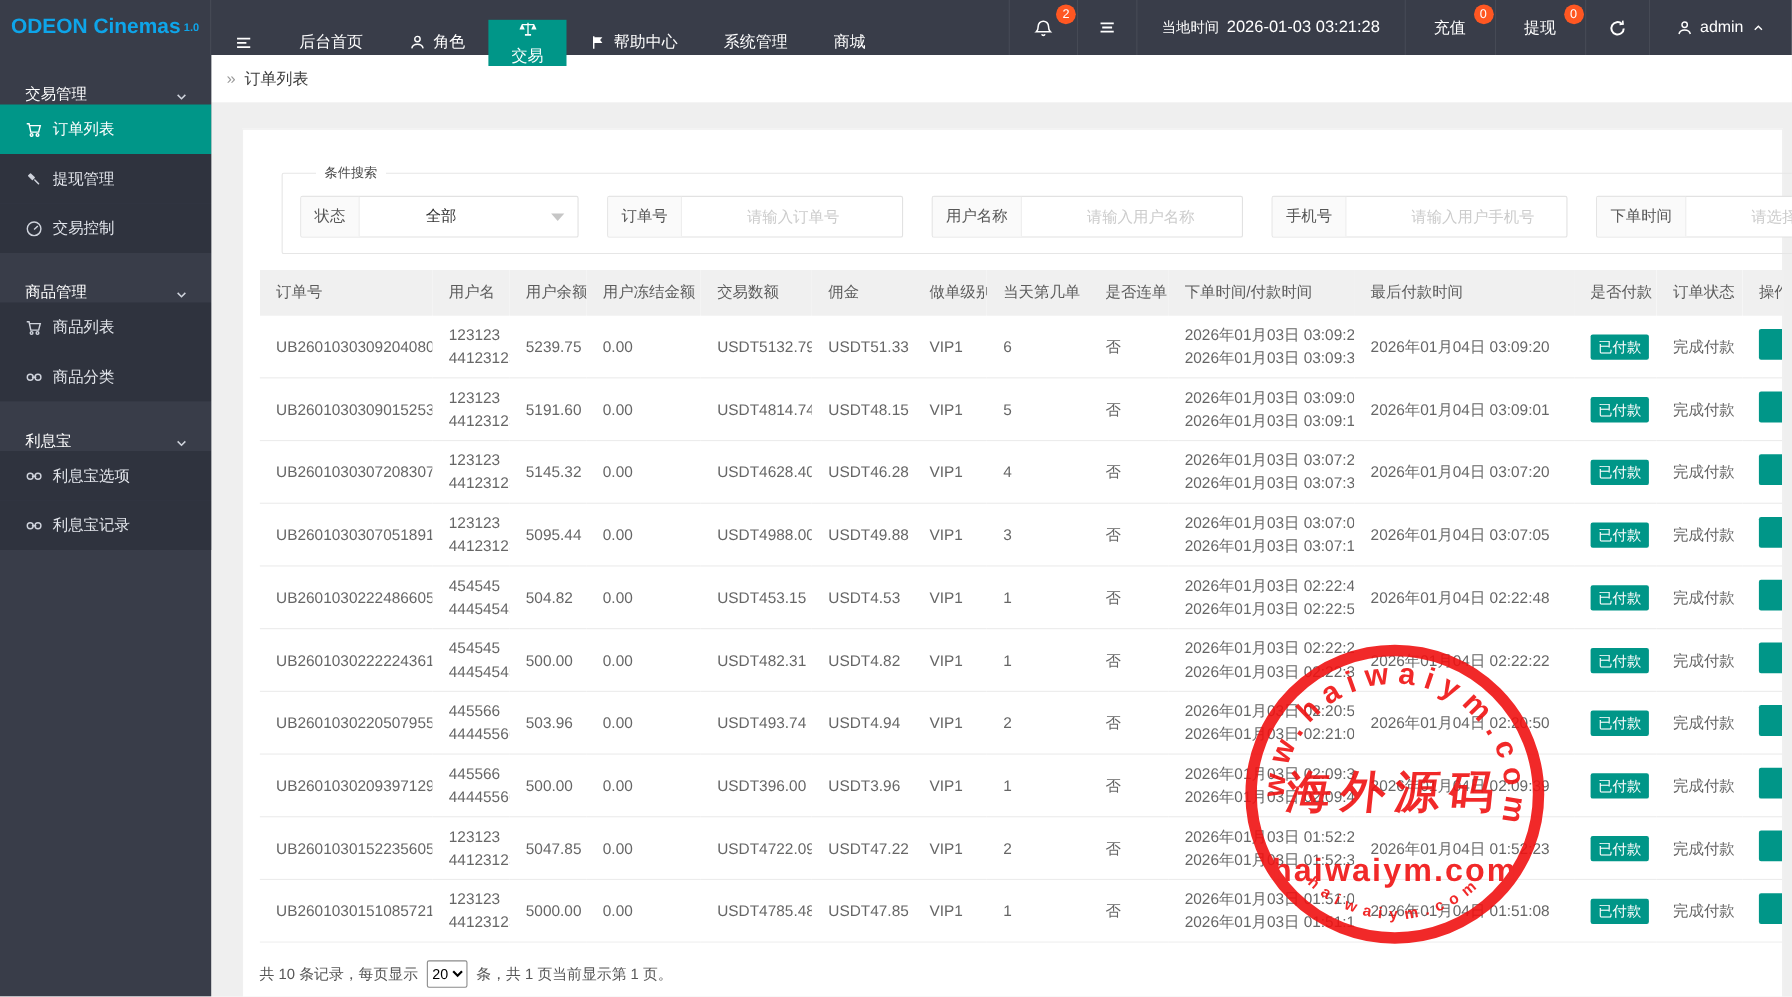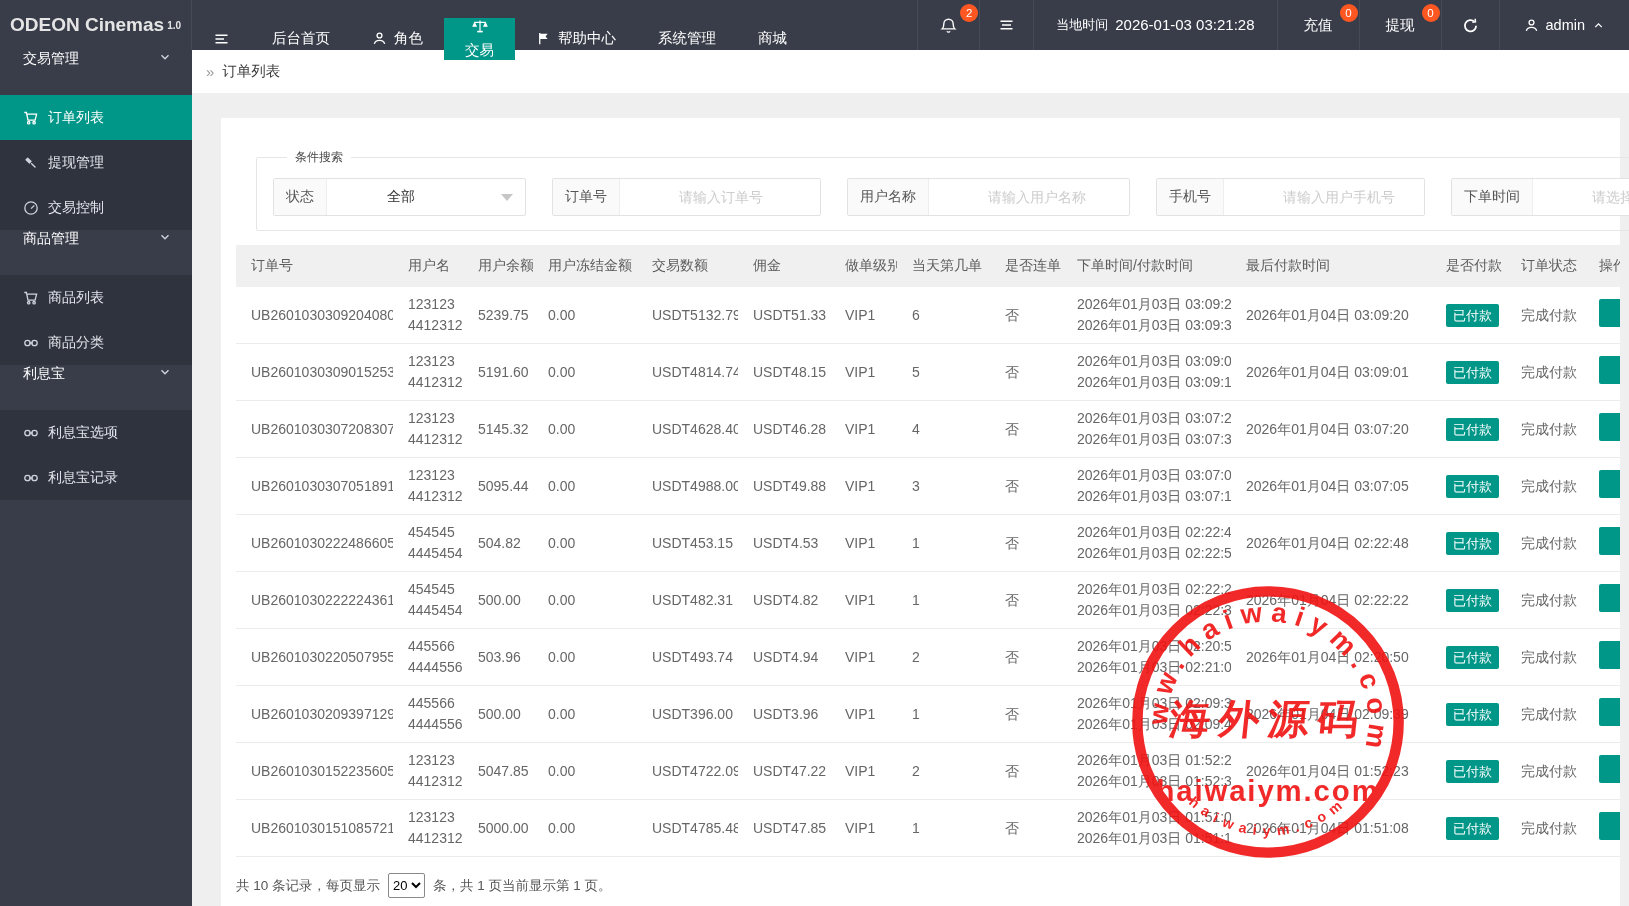--- a/index.html
+++ b/index.html
@@ -9,37 +9,37 @@
   *{box-sizing:border-box;}
   html,body{margin:0;padding:0;}
   body{
     width:1629px;height:906px;overflow:hidden;position:relative;
     font-family:"Liberation Sans","DejaVu Sans",sans-serif;
     background:#efefef;color:#333;
   }
   svg{display:block;}
   
   .navbar{position:absolute;top:0;left:0;width:1629px;height:50px;background:var(--dark);display:flex;align-items:stretch;z-index:10;}
-  .logo{width:192px;display:flex;align-items:center;justify-content:center;color:#e5e5e5;font-size:19px;font-weight:bold;border-right:1px solid rgba(255,255,255,.07);white-space:nowrap;}
+  .logo{width:192px;display:flex;align-items:center;justify-content:center;color:#0ea5e9;font-size:19px;font-weight:bold;border-right:1px solid rgba(255,255,255,.07);white-space:nowrap;}
   .logo sup{font-size:10px;font-weight:bold;margin-left:3px;}
   .nav-left{display:flex;align-items:center;margin-top:27px;}
   .nav-item{display:flex;align-items:center;gap:7px;padding:0 21px;color:#fff;font-size:14.5px;cursor:pointer;white-space:nowrap;}
   .nav-item.active{background:var(--teal);flex-direction:column;}
   .nav-right{margin-left:auto;display:flex;align-items:stretch;}
   .nr-item{position:relative;display:flex;align-items:center;padding:0 18px;color:#fff;font-size:14.5px;border-left:1px solid rgba(255,255,255,.07);cursor:pointer;gap:7px;}
   .nr-item.static{cursor:default;}
   .badge{position:absolute;top:4px;right:1px;min-width:18px;height:18px;line-height:18px;border-radius:9px;background:var(--orange);color:#fff;font-size:11.5px;text-align:center;padding:0 4px;}
   .nr-badge-pad{padding:0 26px;}
   .time-block{flex-direction:row;justify-content:center;line-height:1.35;padding:0 22px;}
   .time-block .t1{font-size:13px;text-align:center;}
   .time-block .t2{font-size:15px;}
   .icon{flex:0 0 auto;}
   
   .sidebar{position:absolute;top:50px;left:0;width:192px;bottom:0;background:var(--dark);z-index:9;}
-  .group-header{height:45px;display:flex;align-items:flex-start;justify-content:space-between;padding:0 20px 0 23px;color:#fff;font-size:14px;background:var(--dark);cursor:pointer;}
+  .group-header{height:45px;display:flex;align-items:flex-end;justify-content:space-between;padding:0 20px 0 23px;color:#fff;font-size:14px;background:var(--dark);cursor:pointer;}
   .side-item{height:45px;display:flex;align-items:center;gap:9px;padding:0 23px;background:var(--darker);color:#e3e6ec;font-size:14px;cursor:pointer;}
   .side-item.active{background:var(--teal);color:#fff;}
   
   .main{position:absolute;left:192px;top:50px;right:0;bottom:0;background:#efefef;}
   .breadcrumb-bar{height:43px;background:#fff;display:flex;align-items:center;padding-left:14px;font-size:14.5px;color:#3c3c3c;gap:8px;}
   .crumb-icon{color:#9a9a9a;font-size:15px;}
   .card{margin:24px 8px 0 28px;background:#fff;border:1px solid #f0f0f0;padding:15px;min-height:790px;}
   
   fieldset.search{border:1px solid var(--border);border-radius:2px;margin:16px 8px 0 20px;padding:12px 16px 14px;}
   fieldset.search legend{font-size:12px;color:#4a4a4a;padding:0 8px;margin-left:14px;}

